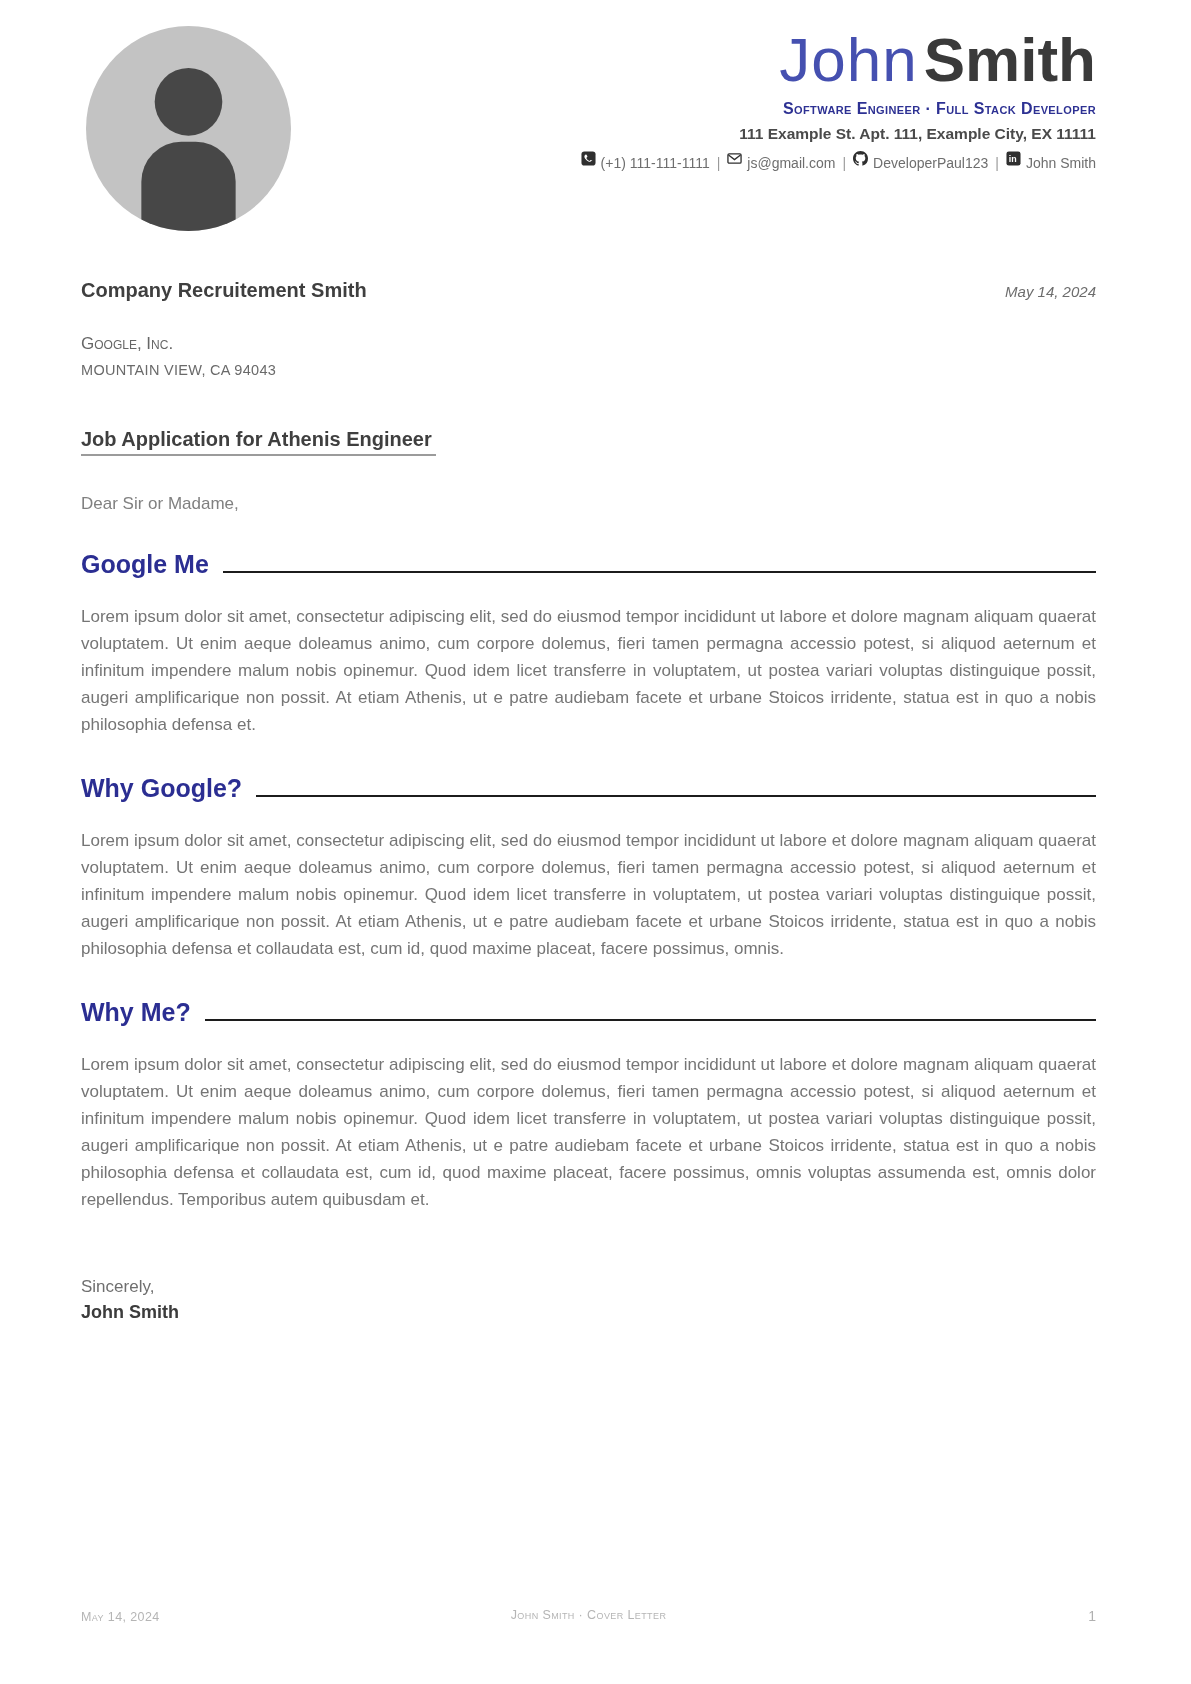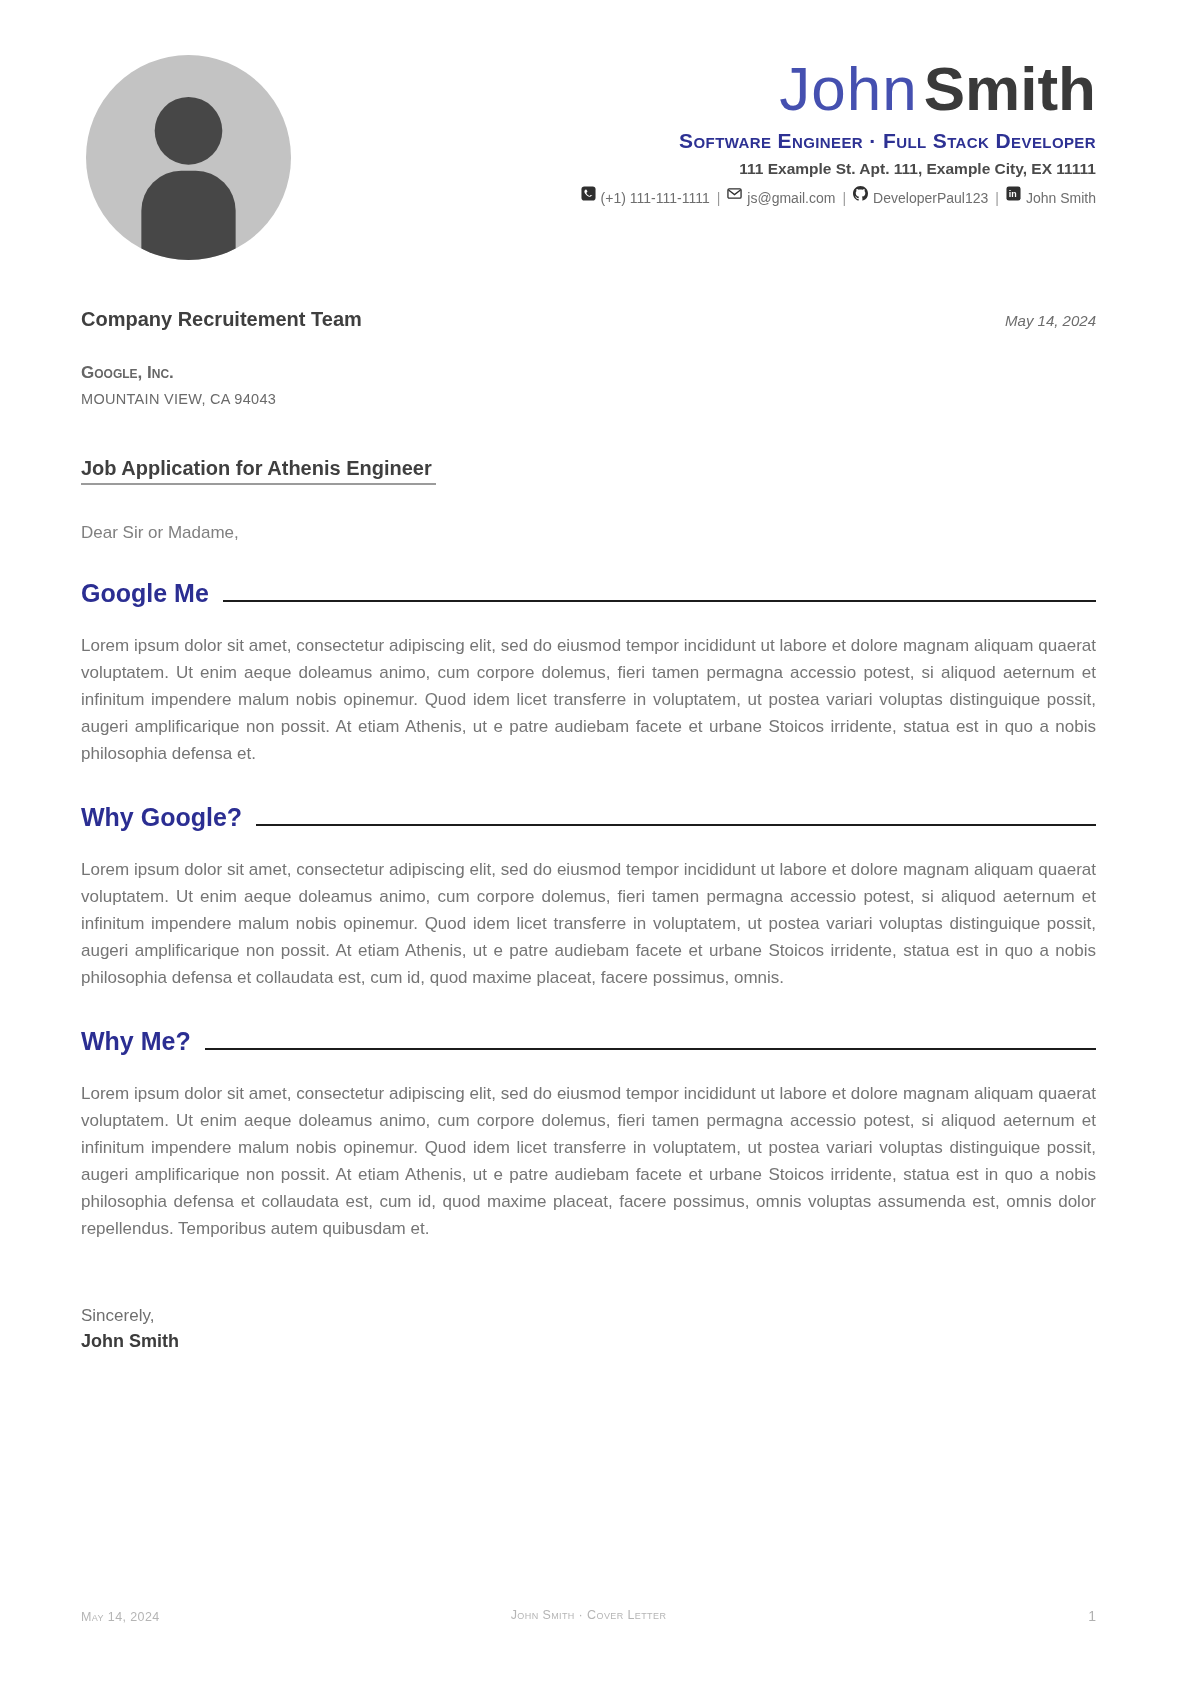--- a/index.html
+++ b/index.html
@@ -2,45 +2,45 @@
 <html><head>
 <meta charset="utf-8">
 <style>
   * { margin:0; padding:0; box-sizing:border-box; }
   html,body { background:#ffffff; }
   body { font-family:"Liberation Sans","DejaVu Sans",sans-serif; }
   .page {
     position:relative;
     width:1191px; height:1684px;
     background:#ffffff;
-    padding:55px 95px 0 81px;
+    padding:26px 95px 0 81px;
     overflow:hidden;
   }
   
   .header { display:flex; justify-content:space-between; align-items:flex-start; height:207px; }
   .avatar { width:205px; height:205px; flex:0 0 auto; margin-left:5px; }
   .header-right { text-align:right; padding-top:2px; }
   .name { font-size:62px; line-height:1.02; white-space:nowrap; }
   .name .first { font-weight:300; color:#4550b0; letter-spacing:1px; }
   .name .last  { font-weight:700; color:#3a3a3a; margin-left:6px; }
   .tagline {
     margin-top:9px; font-variant:small-caps; font-weight:600;
-    font-size:21px; color:#2d3193; letter-spacing:0.4px;
+    font-size:16px; color:#2d3193; letter-spacing:0.4px;
   }
   .hdr-address { margin-top:7px; font-weight:700; font-size:15.5px; color:#4a4a4a; }
   .contacts { margin-top:8px; font-size:14px; color:#6e6e6e; display:flex; justify-content:flex-end; align-items:center; }
   .contact { display:inline-flex; align-items:center; gap:5px; }
   .cicon { display:inline-flex; width:15px; height:24px; }
   .cicon svg { width:15px; height:15px; }
   .sep { color:#9a9a9a; margin:0 7px; }
   
   .recipient-row { display:flex; justify-content:space-between; align-items:baseline; margin-top:46px; }
   .team { font-weight:700; font-size:20px; color:#3f3f3f; }
   .date { font-style:italic; font-size:15px; color:#6d6d6d; }
-  .company { margin-top:28px; font-variant:small-caps; font-size:17px; color:#666666; line-height:27px;font-weight:bold; }
+  .company { margin-top:28px; font-variant:small-caps; font-size:17px; color:#666666; line-height:27px; }
   .addr { font-size:14.5px; color:#6a6a6a; letter-spacing:0.3px; line-height:27px; }
   
   .subject { margin-top:44px; }
   .subject span {
     display:inline-block; font-weight:700; font-size:20px; color:#3f3f3f;
     border-bottom:2px solid #9b9b9b; padding-bottom:3px; padding-right:4px;
   }
   .greeting { margin-top:38px; font-size:17px; color:#808080; }
   .section { margin-top:36px; }
   .section-head { display:flex; align-items:flex-end; }
@@ -128,21 +128,21 @@
                 <text x="3" y="11.6" font-size="9.5" font-weight="bold" fill="#ffffff" font-family="Liberation Sans, sans-serif">in</text>
               </svg>
           </span>
           <span>John Smith</span>
         </span>
       </div>
     </div>
   </div>
 
   <div class="recipient-row">
-    <div class="team">Company Recruitement Team</div>
+    <div class="team">Company Recruitement Smith</div>
     <div class="date">May 14, 2024</div>
   </div>
   <div class="company">Google, Inc.</div>
   <div class="addr">MOUNTAIN VIEW, CA 94043</div>
 
   <div class="subject">
     <span>Job Application for Athenis Engineer</span>
   </div>
   <div class="greeting">Dear Sir or Madame,</div>
 

